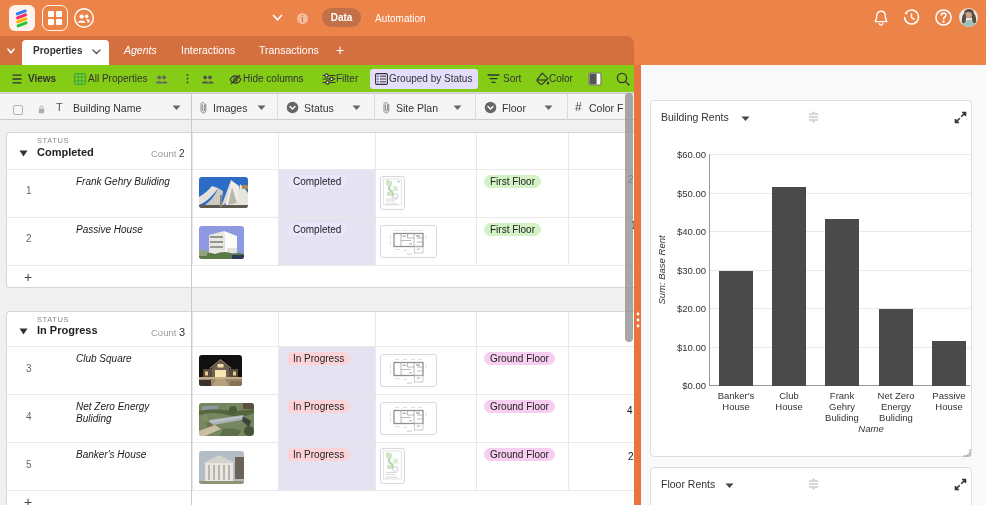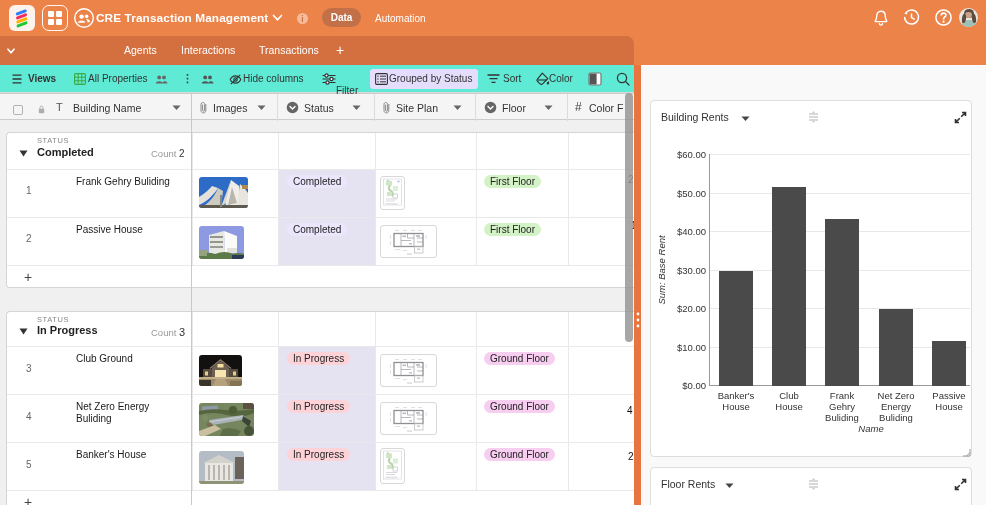--- a/index.html
+++ b/index.html
@@ -17,36 +17,36 @@
 #autoTxt { left:375px; top:13px; font-size:10px; color:#fff; font-weight:500;text-align:right; }
 
 
 #tabrow { left:0; top:36px; width:986px; height:29px; background:#ec8349; }
 #tabbox { left:0; top:0; width:634px; height:29px; background:#d4703f; border-radius:0 8px 0 0; }
 #appsbox { left:641px; top:0; width:345px; height:29px; background:#d4703f; border-radius:8px 0 0 0; }
 .tabActive { left:22px; top:4px; width:87px; height:25px; background:#fff; border-radius:4px 4px 0 0; font-size:10px; font-weight:bold; color:#333; text-align:left; line-height:22px; padding-left:11px; }
 .tabTxt { top:0; height:29px; line-height:29px; color:#fff; font-size:10.5px; font-weight:500; }
 
 
-#toolbar { left:0; top:65px; width:718px; height:28px; background:#5eead4; border-bottom:1px solid #d9d9d9; }
+#toolbar { left:0; top:65px; width:718px; height:28px; background:#84cc16; border-bottom:1px solid #d9d9d9; }
 .tbTxt { top:8px; font-size:10px; color:#333; font-weight:400; }
 #groupPill { left:370px; top:3.5px; width:108px; height:20px; background:#e4defc; border-radius:3px; }
 
 
 #gridArea { left:0; top:93px; width:634px; height:412px; background:#f0f0f0; }
 #hdrRow { left:0; top:0; width:634px; height:27px; background:#f5f5f5; border-top:1px solid #ccc; border-bottom:1px solid #ccc; }
 .vline { position:absolute; width:1px; background:#dcdcdc; }
 .hdrTxt { top:8px; font-size:10.5px; color:#333; white-space:nowrap; }
 .groupBox { position:absolute; left:6px; width:634px; background:#fff; border:1px solid #d5d5d5; border-radius:4px 0 0 4px; border-right:none; }
 .cellLine { position:absolute; left:0; width:634px; height:1px; background:#e9e9e9; }
 .colLine { position:absolute; top:0; width:1px; background:#e9e9e9; }
 .statusCol { position:absolute; background:#e5e2f2; }
 .pill { position:absolute; height:13px; border-radius:7px; font-size:10px; color:#222; line-height:13.5px; padding:0 6px; white-space:nowrap; }
 .rowNum { position:absolute; font-size:10px; color:#666; }
-.nameTxt { position:absolute; left:69px; font-size:10px; color:#1a1a1a; line-height:11.5px; }
+.nameTxt { position:absolute; left:69px; font-size:10px; color:#1a1a1a; line-height:11.5px;font-style:italic; }
 .thumb { position:absolute; border-radius:3px; overflow:hidden; }
 .plan { position:absolute; background:#fff; border:1px solid #d8d8d8; border-radius:3px; }
 #frozenLine { left:191px; top:93px; width:1px; height:412px; background:#c9c9c9; }
 #vscroll { left:624.5px; top:93px; width:8px; height:249px; background:rgba(145,145,145,.8); border-radius:4.5px; }
 
 
 #divider { left:634px; top:65px; width:7px; height:440px; background:#e8753f; }
 
 
 #rpanel { left:641px; top:65px; width:345px; height:440px; background:#f9f9f9; }
@@ -75,21 +75,20 @@
       <i style="left:4.5px;top:12.5px;"></i>
         <i style="left:12.5px;top:12.5px;"></i>
     </div>
     <svg class="abs" style="left:73px;top:7px;" width="22" height="22" viewBox="0 0 22 22">
       <circle cx="11" cy="11" r="9.3" fill="none" stroke="#fff" stroke-width="1.4"></circle>
       <circle cx="8.6" cy="9.6" r="2.2" fill="#fff"></circle>
       <path d="M4.8 15.8 C5.1 12.7 12.1 12.7 12.4 15.8 Z" fill="#fff"></path>
       <circle cx="13.6" cy="9.4" r="1.8" fill="#fff"></circle>
       <path d="M13.4 12 C15.6 11.9 16.8 13.2 17 14.9 L14.6 15.4 C14.4 14 13.9 12.7 13.2 12.4 Z" fill="#fff"></path>
     </svg>
-    <div id="baseTitle" class="abs">CRE Transaction Management</div>
     <svg class="abs" style="left:272px;top:14px;" width="11" height="8" viewBox="0 0 11 8">
         <path d="M1.5 1.5 L5.5 5.8 L9.5 1.5" stroke="#fff" stroke-width="1.7" fill="none" stroke-linecap="round"></path>
       </svg>
     <div class="abs" style="left:297px;top:13px;width:11px;height:11px;border-radius:50%;background:rgba(255,255,255,.45);"></div>
     <div class="abs" style="left:297px;top:13px;width:11px;height:11px;text-align:center;font-size:8.5px;font-weight:bold;color:#cd7043;line-height:12px;">i</div>
     <div id="dataPill" class="abs">Data</div>
     <div id="autoTxt" class="abs">Automation</div>
     <svg class="abs" style="left:872px;top:9px;" width="18" height="18" viewBox="0 0 18 18">
       <path d="M9 2.2 C6.4 2.2 4.8 4.2 4.8 6.6 C4.8 10.4 3.2 11.6 3.2 12.6 L14.8 12.6 C14.8 11.6 13.2 10.4 13.2 6.6 C13.2 4.2 11.6 2.2 9 2.2 Z" fill="none" stroke="#fff" stroke-width="1.4" stroke-linejoin="round"></path>
       <path d="M7.4 14.6 C7.6 15.6 8.2 16.1 9 16.1 C9.8 16.1 10.4 15.6 10.6 14.6" fill="none" stroke="#fff" stroke-width="1.4" stroke-linecap="round"></path>
@@ -110,21 +109,26 @@
       <div class="abs" style="left:2.5px;top:11.5px;width:14px;height:8px;border-radius:50% 50% 0 0;background:#9fc0b6;"></div>
       <div class="abs" style="left:2.8px;top:5.5px;width:3.6px;height:9px;border-radius:45%;background:#5d4a3e;transform:rotate(8deg);"></div>
       <div class="abs" style="left:12.6px;top:5.5px;width:3.6px;height:9px;border-radius:45%;background:#5d4a3e;transform:rotate(-8deg);"></div>
     </div>
   </div>
   <div id="tabrow" class="abs">
     <div id="tabbox" class="abs">
       <svg class="abs" style="left:6.5px;top:12px;" width="8" height="7" viewBox="0 0 8 7">
           <path d="M1 1.2 L4 4.8 L7 1.2" stroke="#fff" stroke-width="1.6" fill="none" stroke-linecap="round"></path>
         </svg>
-      <div class="tabTxt abs" style="left:124px;">Agents</div>
+      <div class="tabActive abs">Properties
+        <svg class="abs" style="left:70px;top:9px;" width="9" height="6" viewBox="0 0 9 6">
+            <path d="M1 1 L4.5 4.5 L8 1" stroke="#555" stroke-width="1.4" fill="none" stroke-linecap="round"></path>
+          </svg>
+      </div>
+      <div class="tabTxt abs" style="left:124px;font-style:italic;">Agents</div>
       <div class="tabTxt abs" style="left:181px;">Interactions</div>
       <div class="tabTxt abs" style="left:259px;">Transactions</div>
       <div class="tabTxt abs" style="left:336px;font-size:14px;font-weight:400;">+</div>
     </div>
   </div>
   <div id="gridArea" class="abs">
     <div id="hdrRow" class="abs">
       <div class="abs" style="left:12.5px;top:10.5px;width:10px;height:10px;border:1.2px solid #b2b2b2;border-radius:2px;"></div>
       <svg class="abs" style="left:38px;top:11px;" width="7" height="9" viewBox="0 0 7 9">
         <rect x="0.8" y="3.8" width="5.4" height="4.4" rx="0.8" fill="#adadad"></rect>
@@ -269,21 +273,21 @@
       <div class="cellLine" style="top:130px;"></div>
       <div class="cellLine" style="top:178px;"></div>
       <svg class="abs" style="left:12px;top:16px;" width="9" height="7" viewBox="0 0 9 7">
           <path d="M0.5 0.5 H8.5 L4.5 6.5 Z" fill="#333"></path>
         </svg>
       <div class="abs" style="left:30px;top:3px;font-size:7.5px;color:#888;letter-spacing:.6px;">STATUS</div>
       <div class="abs" style="left:30px;top:12px;font-size:11px;font-weight:bold;color:#222;">In Progress</div>
       <div class="abs" style="left:144px;top:14px;font-size:9.5px;color:#999;">Count <span style="font-size:11px;color:#333;">3</span></div>
 
       <div class="rowNum" style="left:19px;top:51px;">3</div>
-      <div class="nameTxt" style="top:41px;">Club Ground</div>
+      <div class="nameTxt" style="top:41px;">Club Square</div>
       <div class="thumb" style="left:192px;top:43px;width:43px;height:31px;">
         <svg width="43" height="32" viewBox="0 0 43 32">
           <rect width="43" height="32" fill="#13110f"></rect>
           <path d="M13 13 L21.5 6 L30 13 V22 H13 Z" fill="#6e6152"></path>
           <path d="M11 13.5 L21.5 5 L32 13.5" stroke="#857767" stroke-width="1.4" fill="none"></path>
           <rect x="4" y="14" width="9" height="8" fill="#554a3e"></rect>
           <rect x="30" y="14" width="9" height="8" fill="#554a3e"></rect>
           <rect x="18.5" y="9" width="6" height="3.5" fill="#f4dea0"></rect>
           <rect x="16" y="15" width="11" height="7" fill="#f8e6b0"></rect>
           <rect x="6" y="16.5" width="3" height="4" fill="#e8cd8a"></rect>
@@ -411,21 +415,21 @@
       <circle cx="6.5" cy="5.5" r="1.7" fill="none" stroke="#333" stroke-width="1.1"></circle>
       <path d="M1.8 10.2 L11.2 0.8" stroke="#333" stroke-width="1.1"></path>
     </svg>
     <div class="tbTxt abs" style="left:243px;">Hide columns</div>
     <svg class="abs" style="left:322px;top:8px;" width="14" height="12" viewBox="0 0 14 12">
       <path d="M0.5 2.5 H13.5 M0.5 6 H13.5 M0.5 9.5 H13.5" stroke="#333" stroke-width="1.2"></path>
       <circle cx="4.5" cy="2.5" r="1.6" fill="#fff" stroke="#333" stroke-width="1.2"></circle>
       <circle cx="9.5" cy="6" r="1.6" fill="#fff" stroke="#333" stroke-width="1.2"></circle>
       <circle cx="5.5" cy="9.5" r="1.6" fill="#fff" stroke="#333" stroke-width="1.2"></circle>
     </svg>
-    <div class="tbTxt abs" style="left:336px;margin-top:12px;">Filter</div>
+    <div class="tbTxt abs" style="left:336px;">Filter</div>
     <div id="groupPill" class="abs"></div>
     <svg class="abs" style="left:375px;top:8px;" width="13" height="12" viewBox="0 0 13 12">
       <rect x="0.6" y="0.6" width="11.8" height="10.8" rx="1.2" fill="none" stroke="#333" stroke-width="1.1"></rect>
       <circle cx="3" cy="3.2" r="0.7" fill="#333"></circle>
         <circle cx="3" cy="6" r="0.7" fill="#333"></circle>
         <circle cx="3" cy="8.8" r="0.7" fill="#333"></circle>
       <path d="M5 3.2 H11 M5 6 H11 M5 8.8 H11" stroke="#333" stroke-width="1"></path>
     </svg>
     <div class="tbTxt abs" style="left:389px;">Grouped by Status</div>
     <svg class="abs" style="left:487px;top:9px;" width="13" height="10" viewBox="0 0 13 10">

